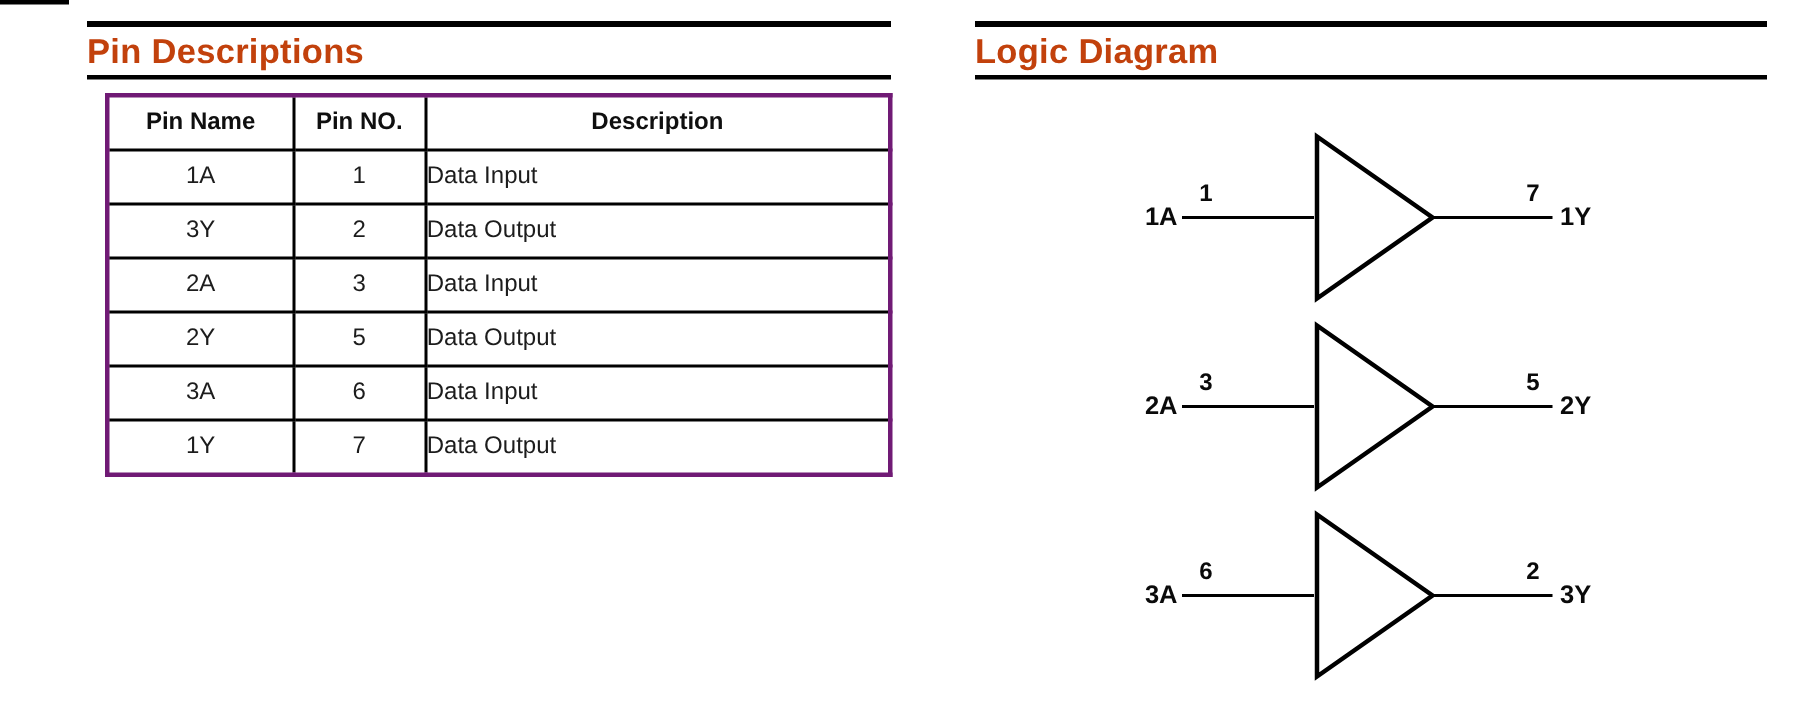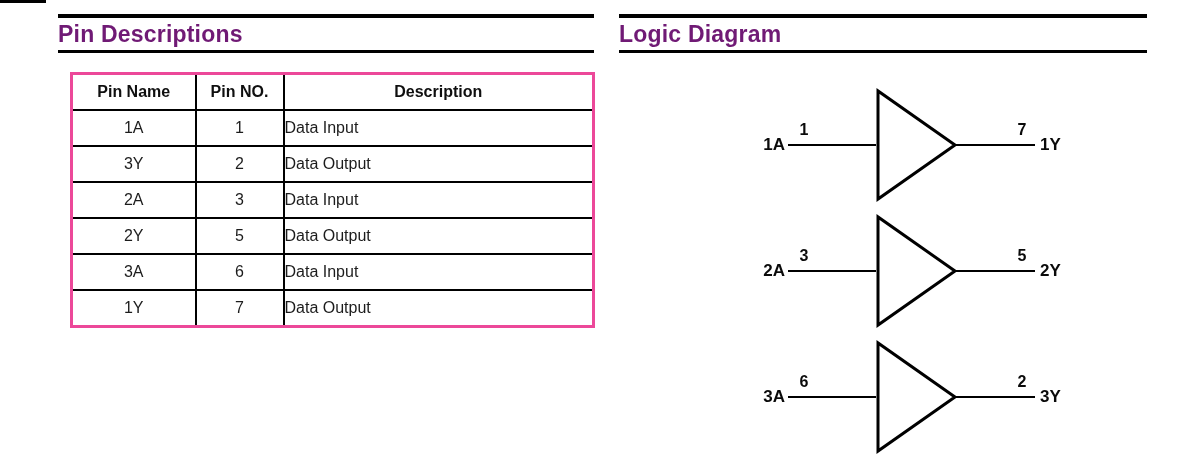--- a/index.html
+++ b/index.html
@@ -24,32 +24,32 @@
     border-top: 4px solid #000000;
     border-bottom: 3px solid #000000;
   }
   .sec-header h2 {
     margin: 0;
     padding: 0;
     font-size: 23px;
     font-weight: bold;
     line-height: 32px;
     letter-spacing: 0.2px;
-    color: #701a75;
+    color: #c2410c;
   }
   .sec-header.left  { left: 58px;  top: 14px; width: 536px; }
-  .sec-header.right { left: 619px; top: 14px; width: 528px; }
+  .sec-header.right { left: 650px; top: 14px; width: 528px; }
 
   
   table.pin-table {
     position: absolute;
-    left: 70px; top: 72px;
+    left: 70px; top: 62px;
     width: 522px;
     border-collapse: collapse;
-    border: 3px solid #ec4899;
+    border: 3px solid #701a75;
     table-layout: fixed;
   }
   .pin-table th, .pin-table td {
     border: 2px solid #000000;
     height: 34px;
     padding: 0;
     font-size: 16px;
     color: #1c1c1c;
     vertical-align: middle;
     overflow: hidden;

